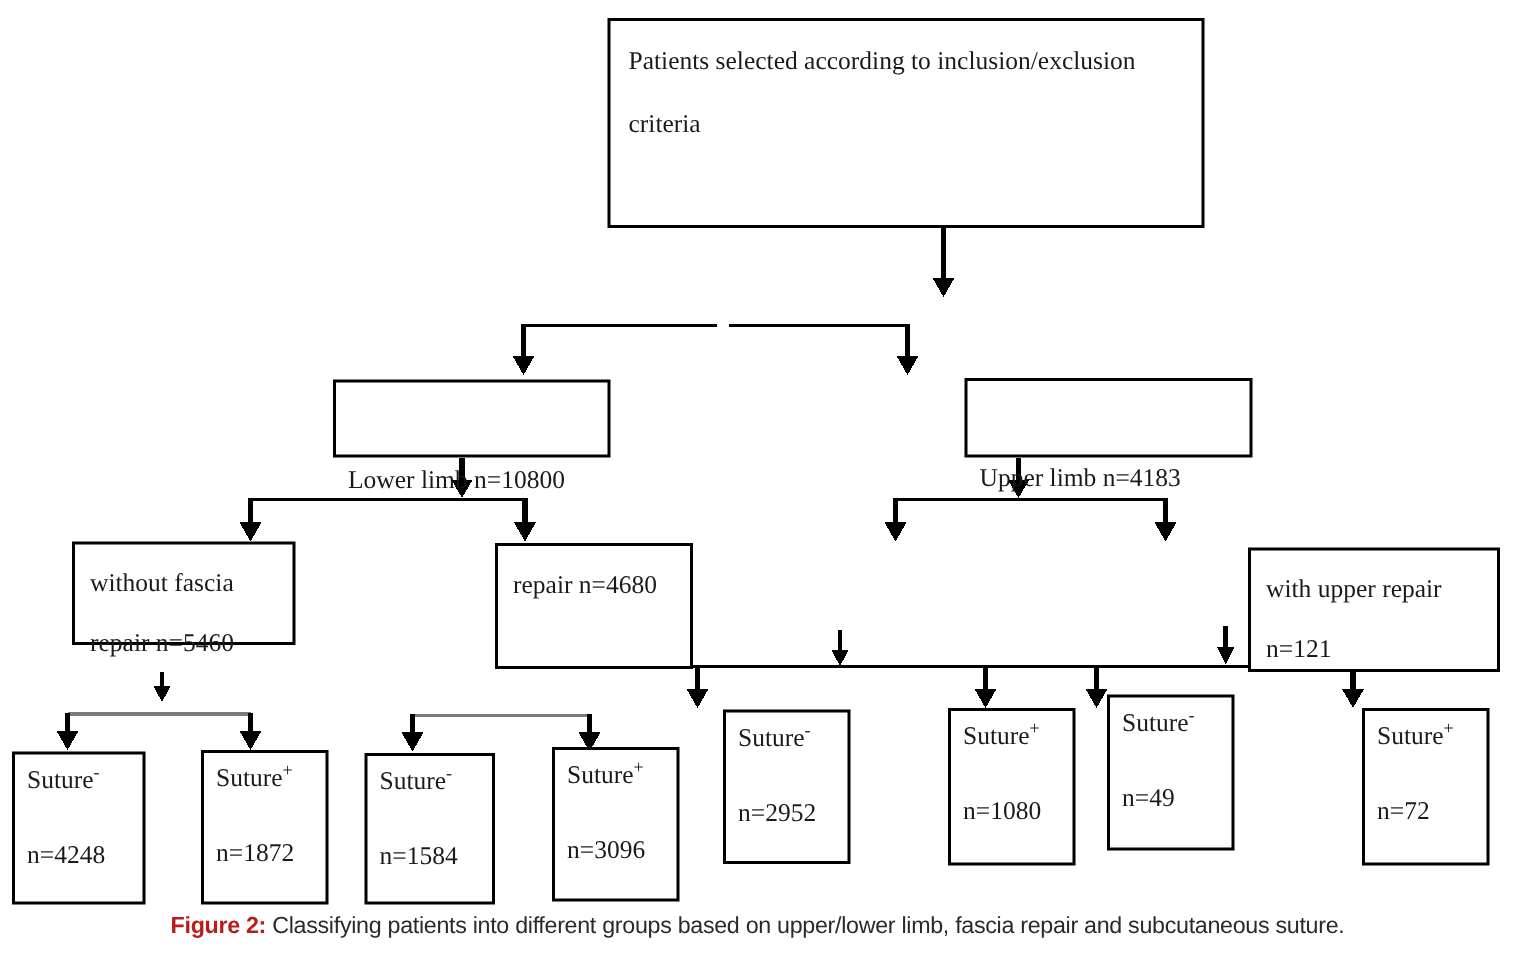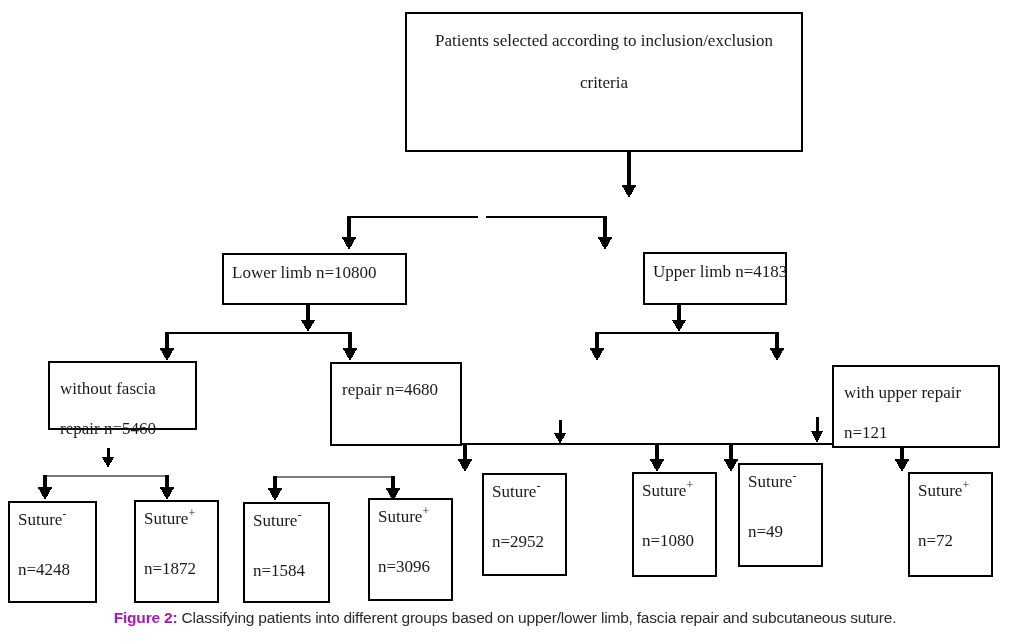--- a/index.html
+++ b/index.html
@@ -21,39 +21,39 @@
   .fbox {
     position: absolute;
     border: 2px solid #000000;
     background: #ffffff;
     box-sizing: border-box;
     font-size: 17px;
     white-space: nowrap;
   }
   .fbox .ln { line-height: 40px; height: 40px; }
   .root-box { padding: 6px 12px; }
-  .root-box .ln { line-height: 42px; height: 42px; text-align: center; }
+  .root-box .ln { line-height: 42px; height: 42px; }
   .l2-box { padding: 5px 8px; }
-  .l2-box .ln { line-height: 26px; height: 26px; }
+  .l2-box .ln { line-height: 26px; height: 26px; margin-top: 47px; }
   .l3-box { padding: 6px 10px; }
   .l4-box { padding: 4px 8px; }
   .l4-box .label-ln { line-height: 26px; height: 26px; }
   .l4-box .count-ln { line-height: 26px; height: 26px; margin-top: 24px; }
   .l4-box sup { font-size: 12px; line-height: 0; }
   .caption {
     position: absolute;
     left: 0; top: 609px;
     width: 1010px;
     text-align: center;
     font-family: "Liberation Sans", "DejaVu Sans", sans-serif;
     font-size: 15.5px;
     letter-spacing: -0.2px;
     color: #2a2a2a;
   }
-  .caption b { font-weight: bold; color: #a21caf; }
+  .caption b { font-weight: bold; color: #b91c1c; }
   svg line, svg polygon { shape-rendering: crispEdges; }
 </style>
 </head>
 <body>
 
 <div id="canvas">
 
   <svg id="connectors" viewBox="0 0 1010 642" xmlns="http://www.w3.org/2000/svg">
 
     <g fill="#000" stroke="#000">
@@ -123,21 +123,21 @@
   </svg>
 
   <div class="fbox root-box" style="left:405px; top:12px; width:398px; height:140px;">
     <div class="ln">Patients selected according to inclusion/exclusion</div>
     <div class="ln">criteria</div>
   </div>
 
   <div class="fbox l2-box" style="left:222px; top:253px; width:185px; height:52px;">
     <div class="ln">Lower limb n=10800</div>
   </div>
-  <div class="fbox l2-box" style="left:643px; top:252px; width:144px; height:53px;">
+  <div class="fbox l2-box" style="left:643px; top:252px; width:192px; height:53px;">
     <div class="ln">Upper limb n=4183</div>
   </div>
 
   <div class="fbox l3-box" style="left:48px; top:361px; width:149px; height:69px;">
     <div class="ln">without fascia</div>
     <div class="ln">repair n=5460</div>
   </div>
   <div class="fbox l3-box" style="left:330px; top:362px; width:132px; height:84px;">
     <div class="ln">repair n=4680</div>
   </div>

